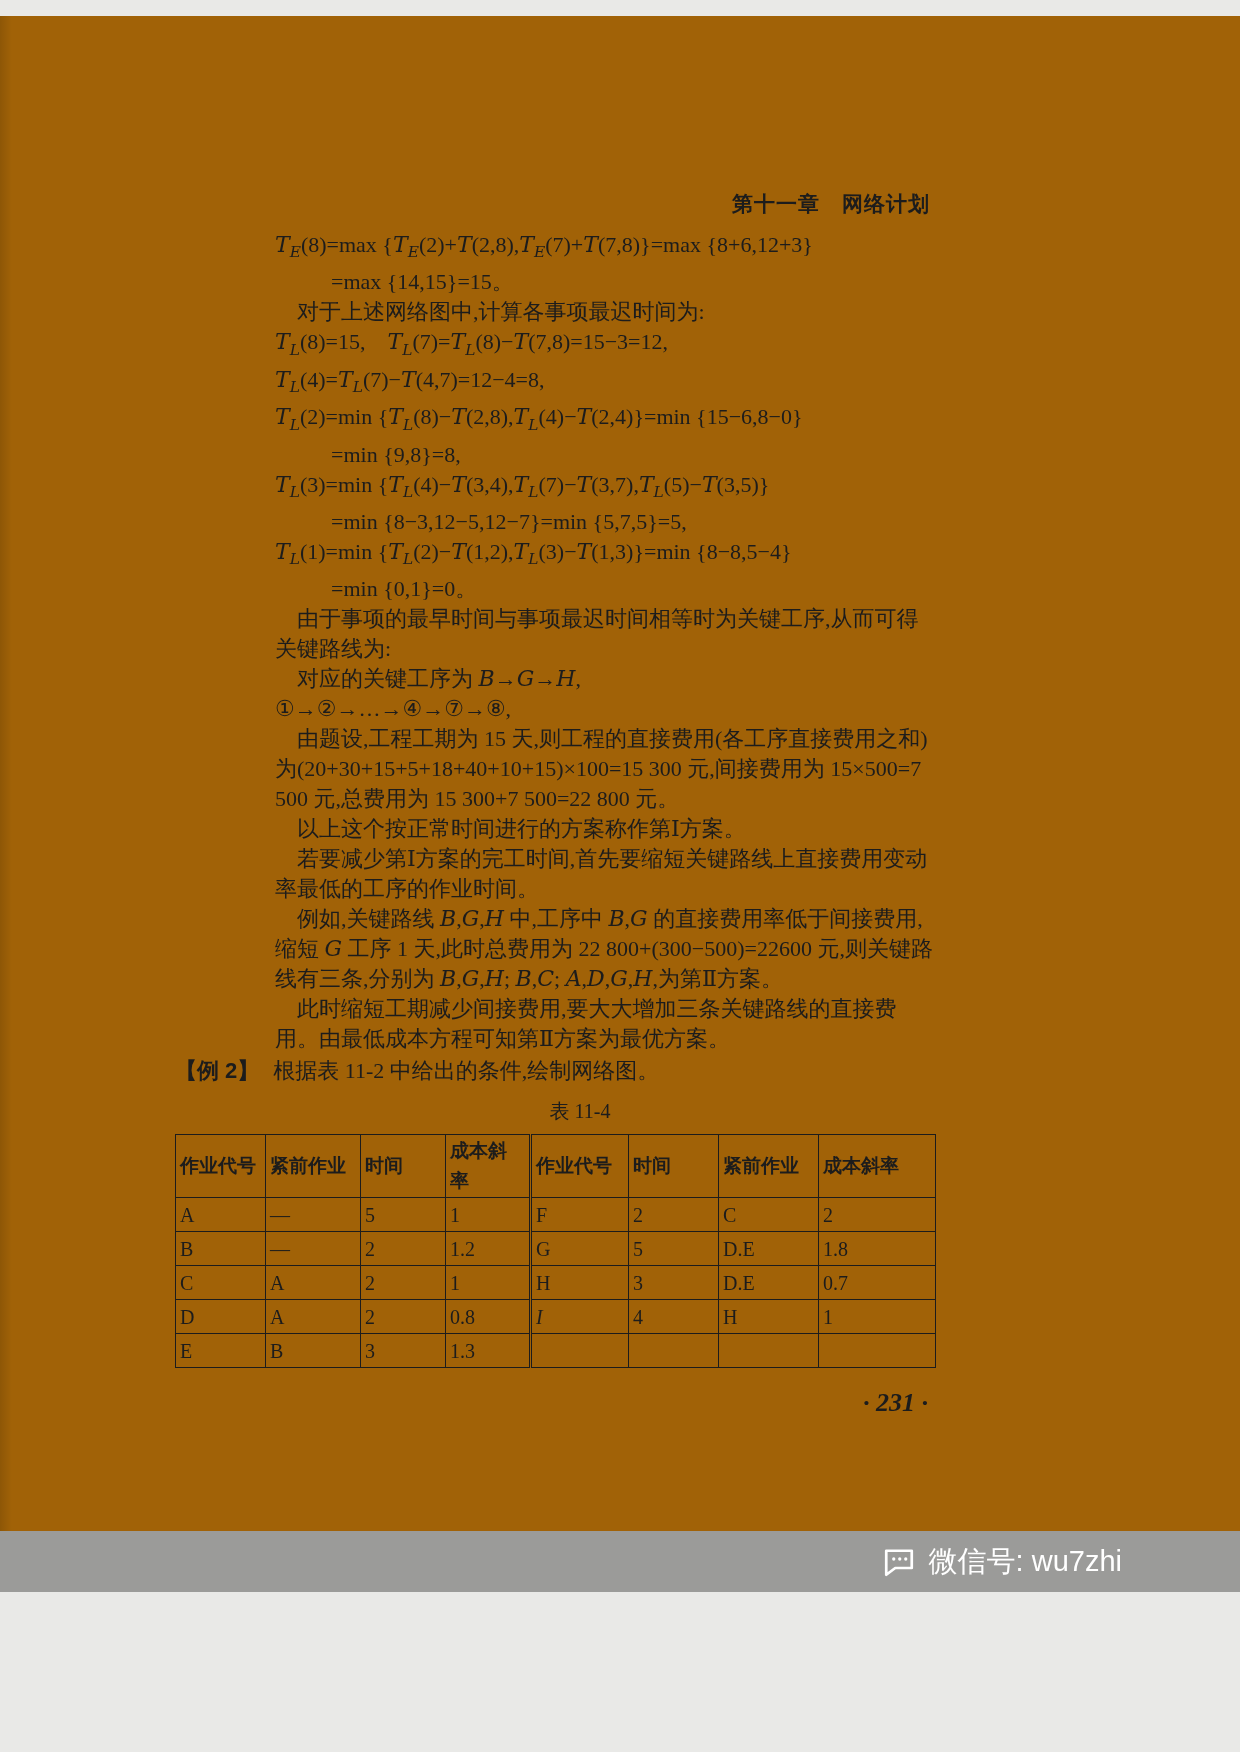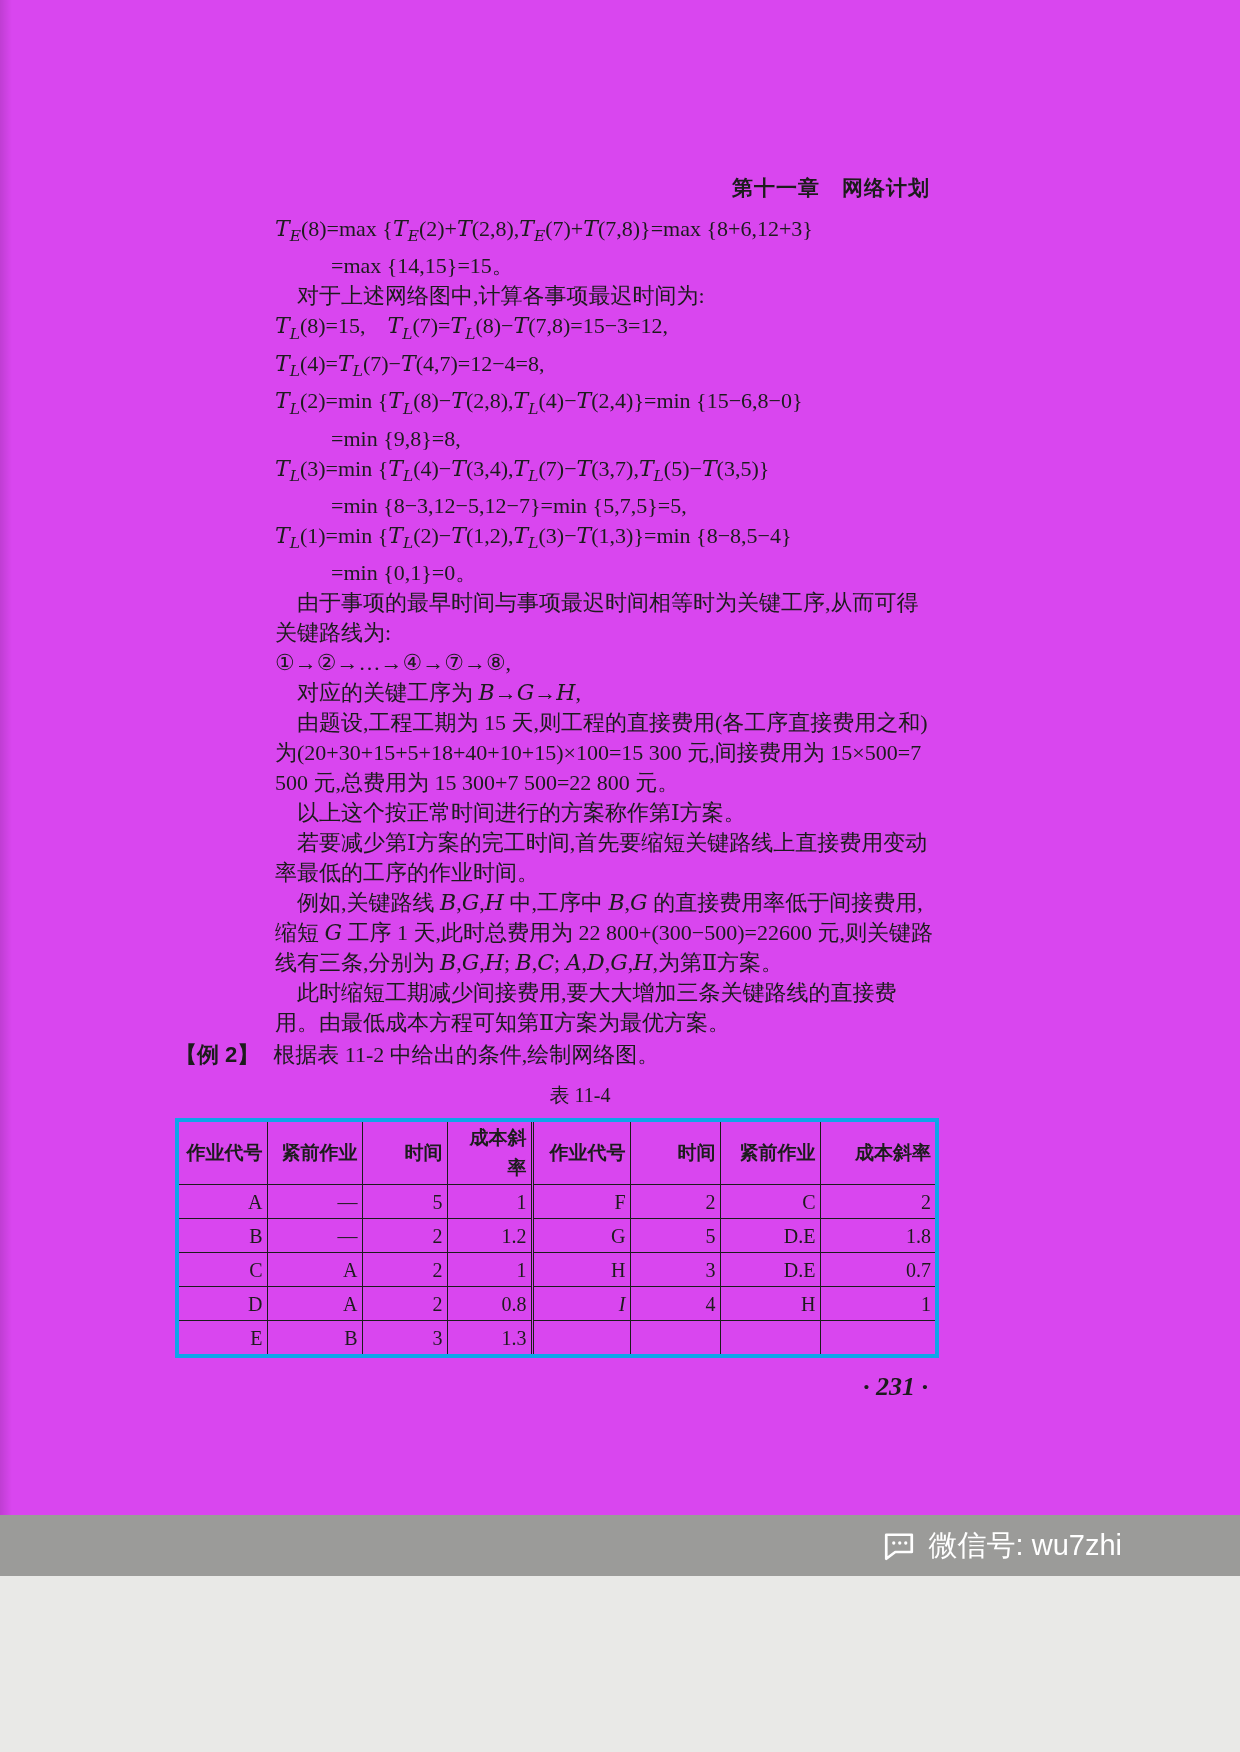--- a/index.html
+++ b/index.html
@@ -1,19 +1,19 @@
 <!DOCTYPE html>
 <html><head>
 <meta charset="utf-8">
 <style>
   html,body { margin:0; padding:0; }
   body { background:#e9e9e7; font-family:"Liberation Serif","DejaVu Serif",serif; }
   .page {
-    position:relative; width:1240px; height:1576px; margin:0 auto;
-    background:#d946ef; color:#1c1c1c; overflow:hidden;
+    position:relative; width:1240px; height:1576px; margin:16px auto;
+    background:#a16207; color:#1c1c1c; overflow:hidden;
   }
   .page::before {
     content:""; position:absolute; left:0; top:0; bottom:0; width:12px;
     background:linear-gradient(to right, rgba(0,0,0,0.12), rgba(0,0,0,0));
     pointer-events:none;
   }
   .chapter-header {
     position:absolute; top:174px; right:310px;
     font-family:"Liberation Sans","DejaVu Sans",sans-serif;
     font-weight:bold; font-size:21px; letter-spacing:1px;
@@ -29,22 +29,22 @@
   sub { font-size:70%; }
   i { font-family:"DejaVu Serif","Liberation Serif",serif; }
   .example { margin-top:2px; }
   .ex-label {
     font-family:"Liberation Sans","DejaVu Sans",sans-serif;
     font-weight:bold; margin-right:14px;
   }
   .tcaption { text-align:center; font-size:20px; margin:10px 0 8px 45px; }
   table.data {
     border-collapse:collapse; width:760px; table-layout:fixed;
-    font-size:20px; text-align:right;
-    border:4px solid #0ea5e9;
+    font-size:20px; text-align:left;
+    border:1px solid #0ea5e9;
   }
   table.data th, table.data td {
     border:1px solid #1c1c1c; height:31px; padding:1px 4px;
     overflow:hidden;
   }
   table.data th {
     font-family:"Liberation Sans","DejaVu Sans",sans-serif;
     font-weight:bold; font-size:19px;
   }
   table.data .sep { border-left:3px double #1c1c1c; }
@@ -84,22 +84,22 @@
       <div class="fline"><i>T</i><sub><i>L</i></sub>(8)=15,    <i>T</i><sub><i>L</i></sub>(7)=<i>T</i><sub><i>L</i></sub>(8)−<i>T</i>(7,8)=15−3=12,</div>
       <div class="fline"><i>T</i><sub><i>L</i></sub>(4)=<i>T</i><sub><i>L</i></sub>(7)−<i>T</i>(4,7)=12−4=8,</div>
       <div class="fline"><i>T</i><sub><i>L</i></sub>(2)=min {<i>T</i><sub><i>L</i></sub>(8)−<i>T</i>(2,8),<i>T</i><sub><i>L</i></sub>(4)−<i>T</i>(2,4)}=min {15−6,8−0}</div>
       <div class="fline cont">=min {9,8}=8,</div>
       <div class="fline"><i>T</i><sub><i>L</i></sub>(3)=min {<i>T</i><sub><i>L</i></sub>(4)−<i>T</i>(3,4),<i>T</i><sub><i>L</i></sub>(7)−<i>T</i>(3,7),<i>T</i><sub><i>L</i></sub>(5)−<i>T</i>(3,5)}</div>
       <div class="fline cont">=min {8−3,12−5,12−7}=min {5,7,5}=5,</div>
       <div class="fline"><i>T</i><sub><i>L</i></sub>(1)=min {<i>T</i><sub><i>L</i></sub>(2)−<i>T</i>(1,2),<i>T</i><sub><i>L</i></sub>(3)−<i>T</i>(1,3)}=min {8−8,5−4}</div>
       <div class="fline cont">=min {0,1}=0。</div>
 
       <div class="para ind">由于事项的最早时间与事项最迟时间相等时为关键工序,从而可得关键路线为:</div>
+      <div class="para ind">对应的关键工序为 <i>B</i>→<i>G</i>→<i>H</i>,</div>
       <div class="para">①→②→…→④→⑦→⑧,</div>
-      <div class="para ind">对应的关键工序为 <i>B</i>→<i>G</i>→<i>H</i>,</div>
       <div class="para ind">由题设,工程工期为 15 天,则工程的直接费用(各工序直接费用之和)为(20+30+15+5+18+40+10+15)×100=15 300 元,间接费用为 15×500=7 500 元,总费用为 15 300+7 500=22 800 元。</div>
       <div class="para ind">以上这个按正常时间进行的方案称作第Ⅰ方案。</div>
       <div class="para ind">若要减少第Ⅰ方案的完工时间,首先要缩短关键路线上直接费用变动率最低的工序的作业时间。</div>
       <div class="para ind">例如,关键路线 <i>B</i>,<i>G</i>,<i>H</i> 中,工序中 <i>B</i>,<i>G</i> 的直接费用率低于间接费用,缩短 <i>G</i> 工序 1 天,此时总费用为 22 800+(300−500)=22600 元,则关键路线有三条,分别为 <i>B</i>,<i>G</i>,<i>H</i>;  <i>B</i>,<i>C</i>;  <i>A</i>,<i>D</i>,<i>G</i>,<i>H</i>,为第Ⅱ方案。</div>
       <div class="para ind">此时缩短工期减少间接费用,要大大增加三条关键路线的直接费用。由最低成本方程可知第Ⅱ方案为最优方案。</div>
     </div>
 
     <div class="example">
       <span class="ex-label">【例 2】</span><span>根据表 11-2 中给出的条件,绘制网络图。</span>
     </div>

